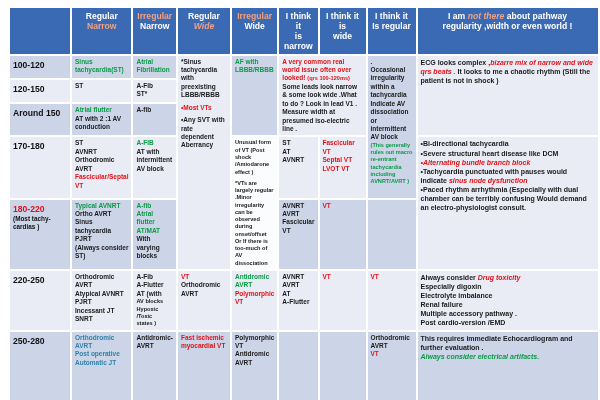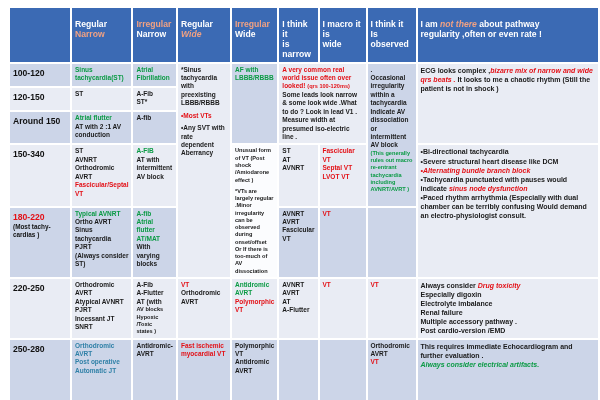--- a/index.html
+++ b/index.html
@@ -1,19 +1,19 @@
 <!DOCTYPE html>
 <html><head>
 <meta charset="utf-8">
 <style>
   html,body{margin:0;padding:0;background:#ffffff;width:600px;height:400px;overflow:hidden;
     font-family:"Liberation Sans","DejaVu Sans",sans-serif;}
   table{border-collapse:separate;border-spacing:2px;margin:6px 0 0 8px;table-layout:fixed;}
   th,td{vertical-align:top;text-align:left;padding:2px 3px;font-weight:bold;overflow:hidden;}
-  th{background:#3b6ab4;color:#ffffff;font-size:8.6px;line-height:1.15;vertical-align:top;padding-top:12px;}
+  th{background:#3b6ab4;color:#ffffff;font-size:8.6px;line-height:1.15;vertical-align:top;padding-top:4px;text-align:center;}
   td{font-size:6.5px;line-height:1.3;color:#1a1a1a;}
   .lbl{font-size:8.6px;color:#111;padding-top:4px;}
   .lbl .sub{font-size:6.4px;display:block;}
   .dark{background:#ccd5e8;}
   .light{background:#e9ecf4;}
   .whitecell{background:#fbfcfe;}
   .acc{color:#f0a183;}
   .it{font-style:italic;}
   .g{color:#0a9a44;}
   .r{color:#e31016;}
@@ -58,30 +58,30 @@
       </th>
       <th>
         <span class="ln acc">Irregular</span>
         <span class="ln">Wide</span>
       </th>
       <th>
         <span class="ln">I think it</span>
         <span class="ln">is narrow</span>
       </th>
       <th>
-        <span class="ln">I macro  it  is</span>
+        <span class="ln">I think  it  is</span>
         <span class="ln">wide</span>
       </th>
       <th>
         <span class="ln">I think it</span>
-        <span class="ln">Is  observed</span>
+        <span class="ln">Is  regular</span>
       </th>
       <th>
         <span>I am </span><span class="acc it">not there</span><span> about pathway</span>
-        <span class="ln">regularity ,often   or even rate  !</span>
+        <span class="ln">regularity ,width   or even world  !</span>
       </th>
     </tr>
   </thead>
   <tbody>
     <tr style="height:20px">
       <td class="dark lbl">100-120</td>
       <td class="dark">
           <span class="ln g">Sinus tachycardia(ST)</span>
         </td>
       <td class="dark">
@@ -123,21 +123,21 @@
       <td class="dark lbl">Around 150</td>
       <td class="dark">
         <span class="ln g">Atrial flutter</span>
         <span class="ln">AT with 2 :1  AV conduction</span>
       </td>
       <td class="dark">
           <span class="ln">A-fib</span>
         </td>
     </tr>
     <tr style="height:38px">
-      <td class="light lbl">150-340</td>
+      <td class="light lbl">170-180</td>
       <td class="light">
         <span class="ln">ST</span>
         <span class="ln">AVNRT</span>
         <span class="ln">Orthodromic AVRT</span>
         <span class="ln r">Fascicular/Septal VT</span>
       </td>
       <td class="light">
         <span class="ln g">A-FIB</span>
         <span class="ln">AT  with intermittent AV block</span>
       </td>

